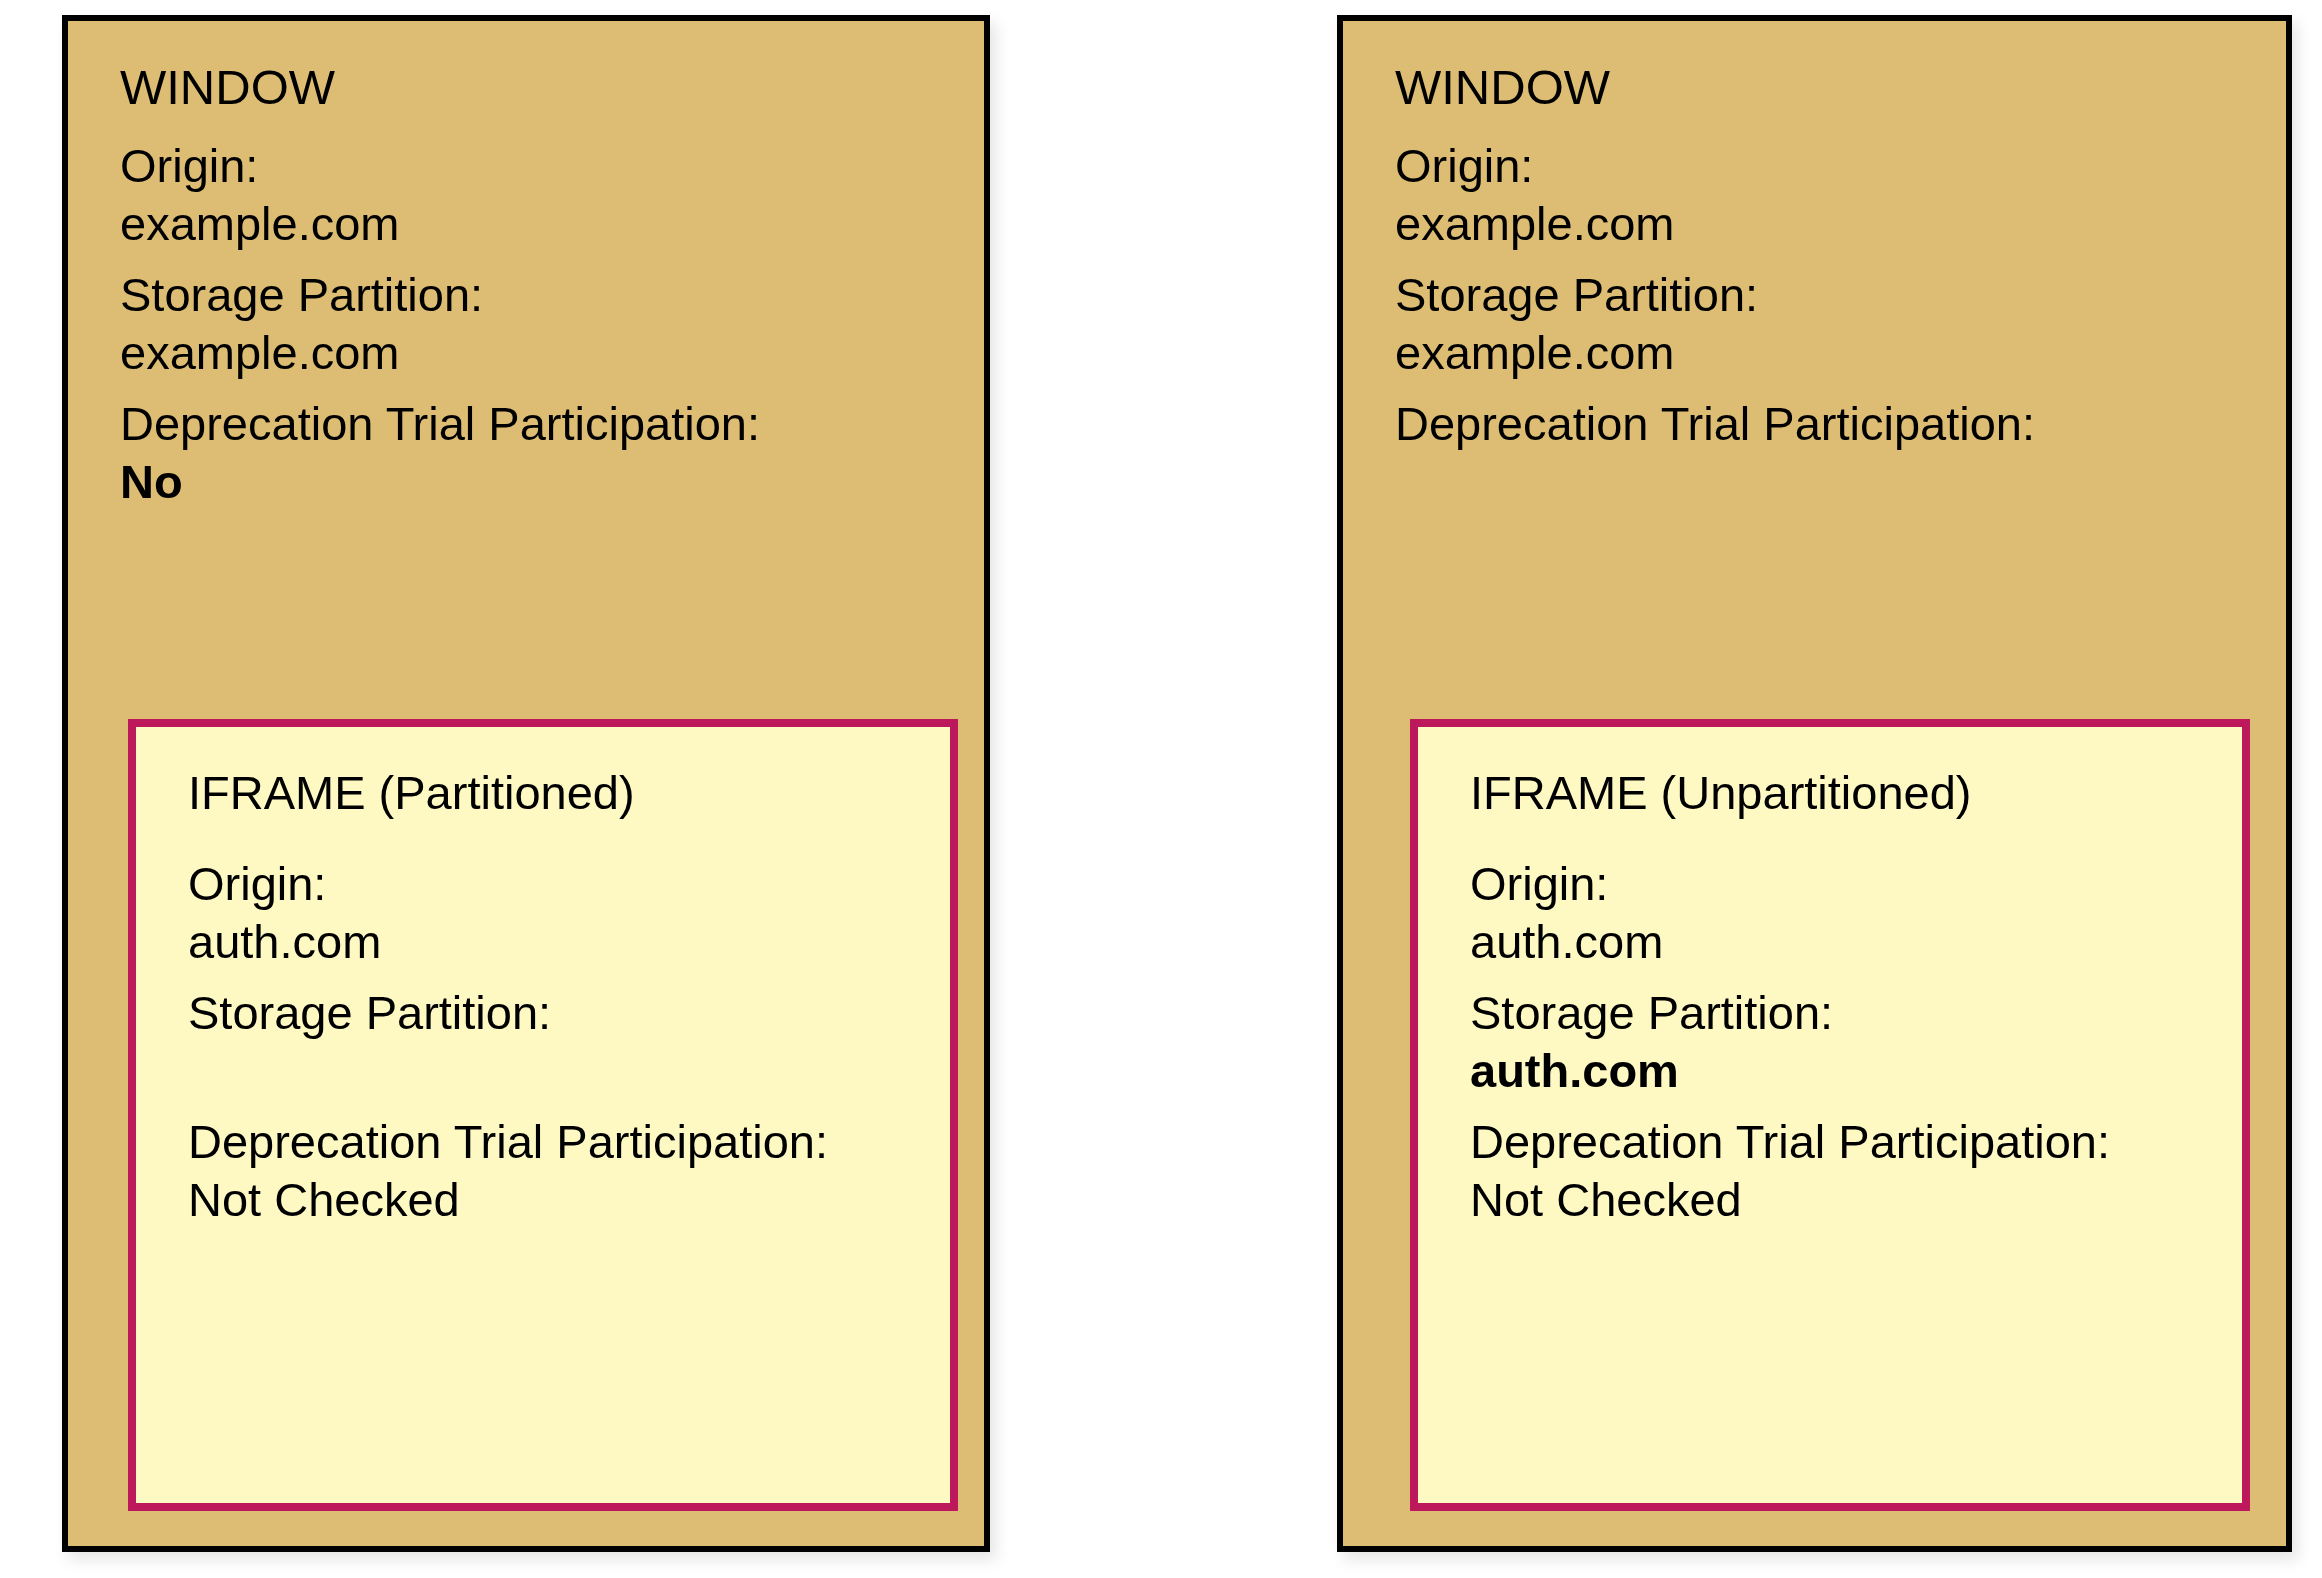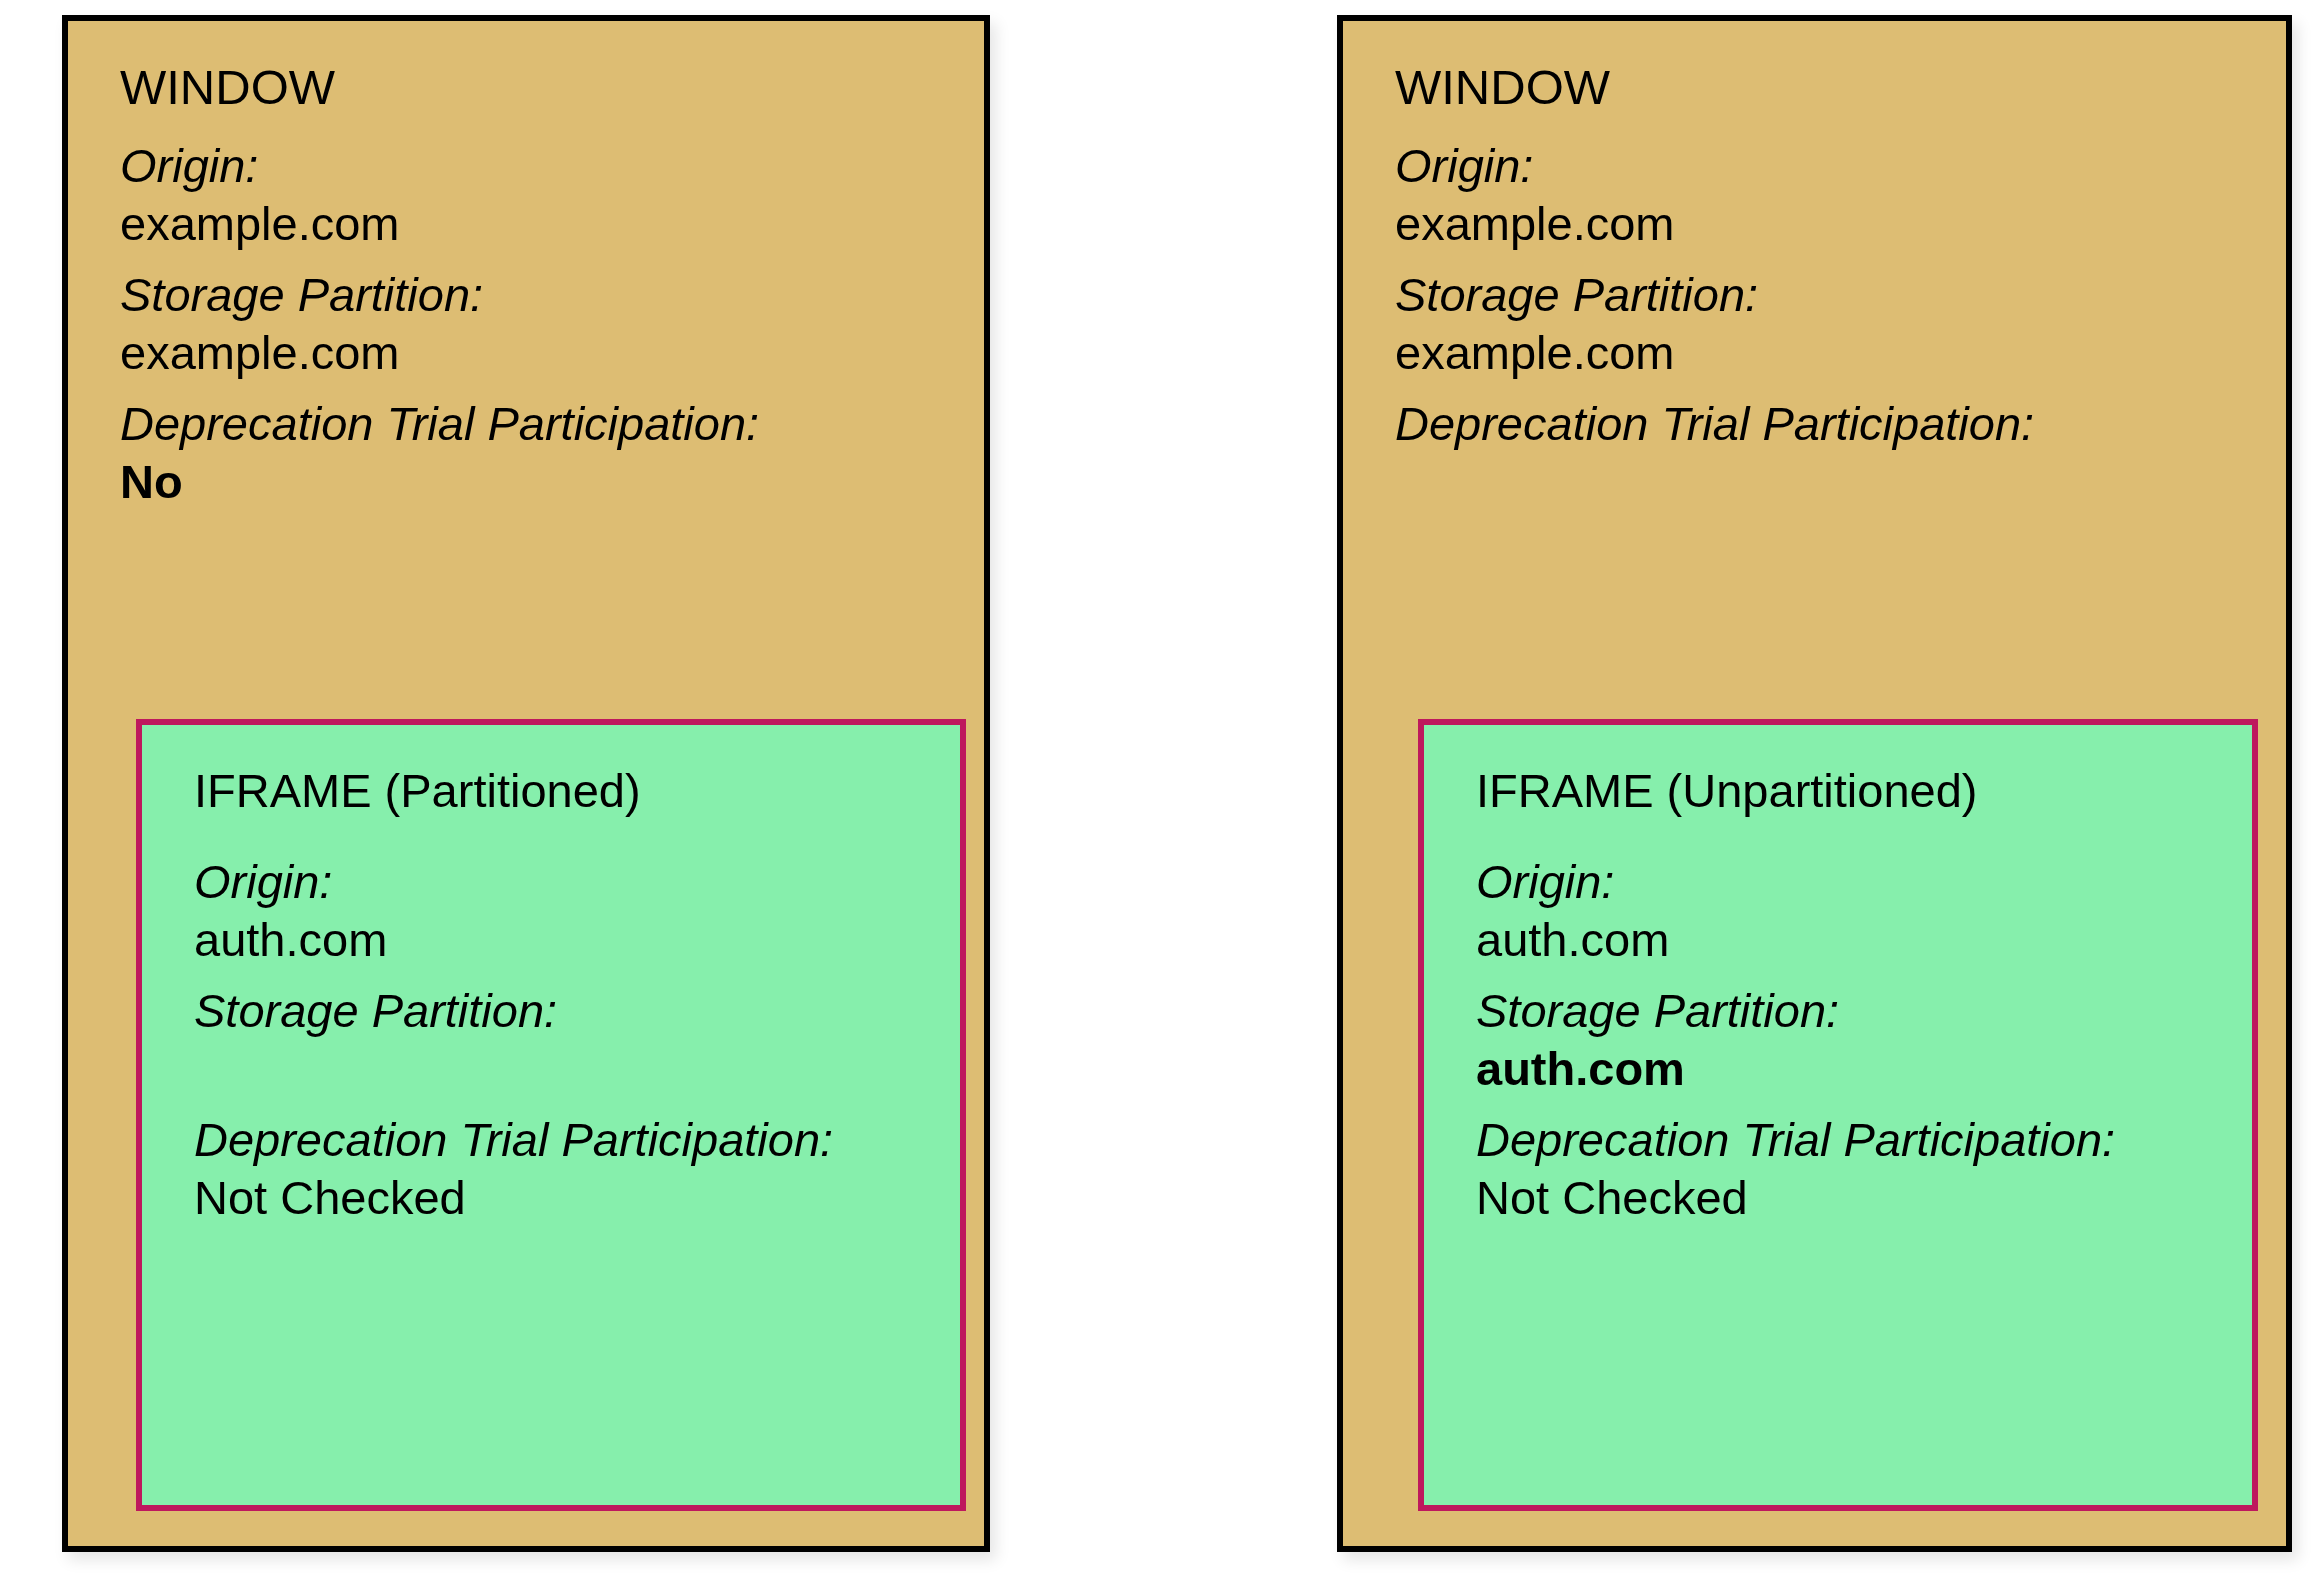--- a/index.html
+++ b/index.html
@@ -47,40 +47,38 @@
     position: absolute;
     left: 52px;
     color: #000000;
     white-space: nowrap;
   }
   .field .k {
     display: block;
     font-size: 47px;
     line-height: 58px;
     font-weight: normal;
-    font-style: italic;
   }
   .field .v {
     display: block;
     font-size: 47px;
     line-height: 58px;
     font-weight: normal;
   }
   .field .v.bold { font-weight: bold; }
 
   .win-origin  { top: 116px; }
   .win-storage { top: 245px; }
   .win-trial   { top: 374px; }
 
   .iframe-box {
     position: absolute;
     box-sizing: border-box;
-    background: #86efac;
-    border: 6px solid #be185d;
-    margin-left: 8px;
+    background: #fef9c3;
+    border: 8px solid #be185d;
   }
   .iframe-left  { left: 60px; top: 698px; width: 830px;  height: 792px; }
   .iframe-right { left: 67px; top: 698px; width: 840px;  height: 792px; }
 
   .iframe-title {
     position: absolute;
     left: 52px;
     top: 42px;
     font-size: 47px;
     line-height: 1;

